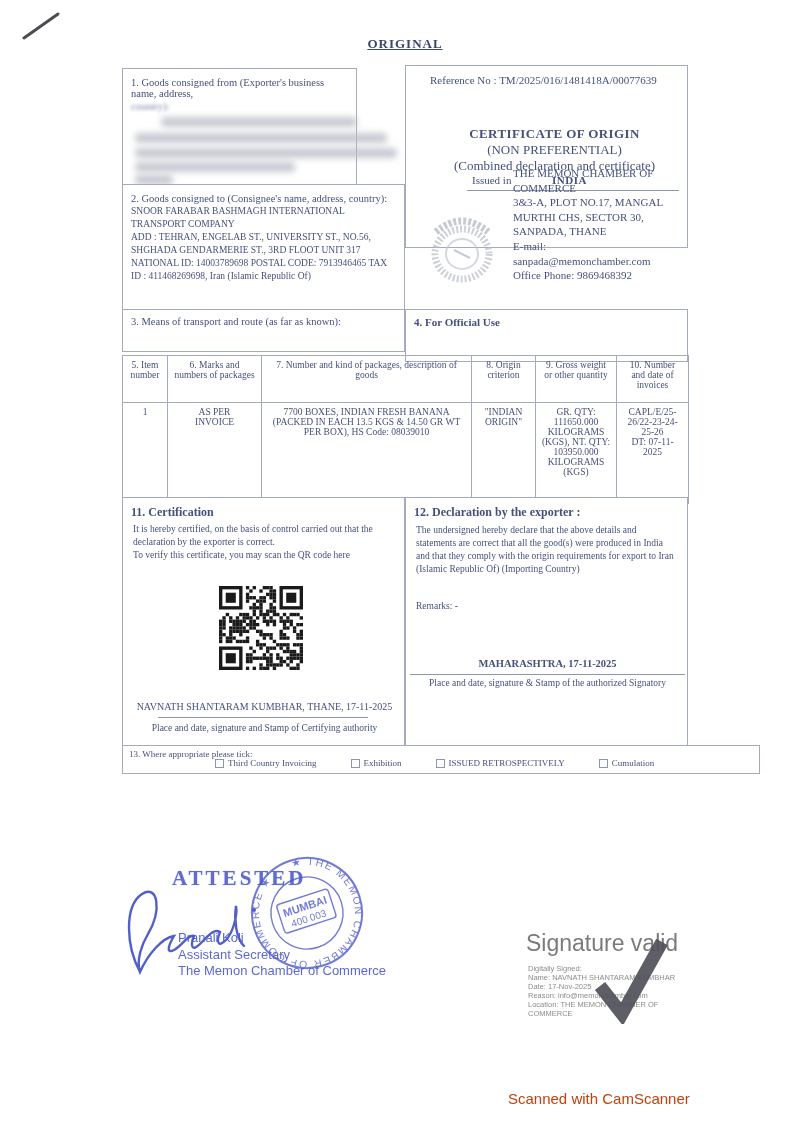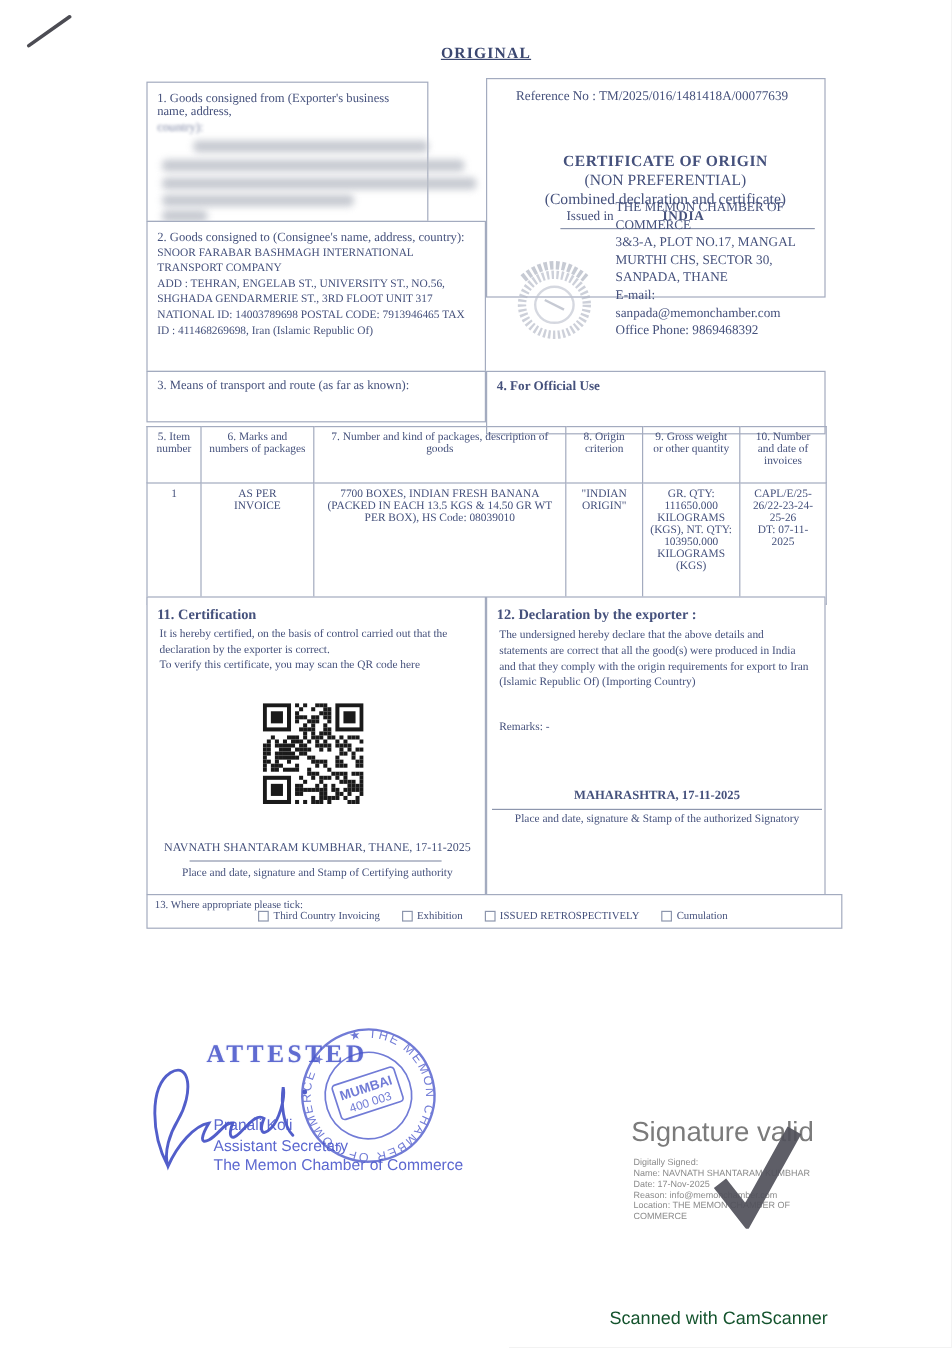--- a/index.html
+++ b/index.html
@@ -34,32 +34,32 @@
   table.goods th{font-size:9.5px;height:38px;}
   table.goods td{font-size:9.5px;height:92px;}
 
   
   .body-sm{font-size:9.5px;line-height:13px;}
   .center{text-align:center;}
   .sig-caption{font-size:9.5px;}
   .uline{border-bottom:1px solid #8d96ad;}
 
   
-  .tickrow{display:flex;gap:18px;font-size:9px;}
+  .tickrow{display:flex;gap:34px;font-size:9px;}
   .tick{display:flex;align-items:center;gap:4px;}
   .tickbox{width:7px;height:7px;border:1px solid #8d96ad;display:inline-block;background:#fff;}
 
   
   .blue{color:#4a57cb;}
   .attested{font-size:21px;font-weight:600;letter-spacing:3px;opacity:.88;
             font-family:"Liberation Serif",serif;text-shadow:0 0 1px rgba(74,87,203,.5);}
   .signer{font-family:"Liberation Sans",sans-serif;font-size:13px;line-height:16.5px;opacity:.9;}
   .sig-valid{font-family:"Liberation Sans",sans-serif;font-size:23px;color:#7b7b7b;}
   .digi{font-family:"Liberation Sans",sans-serif;font-size:7.5px;line-height:9px;color:#8b8b8b;}
-  .camscan{font-family:"Liberation Sans",sans-serif;font-size:15px;color:#14532d;}
+  .camscan{font-family:"Liberation Sans",sans-serif;font-size:15px;color:#c2410c;}
 </style>
 </head>
 <body>
 
 <div class="page">
 
   <svg class="abs" style="left:14px;top:4px;" width="60" height="42">
     <line x1="10" y1="34" x2="44" y2="10" stroke="#2d2d36" stroke-width="3" stroke-linecap="round" opacity="0.85"></line>
   </svg>
 
@@ -402,21 +402,21 @@
 
     <div class="fbox" style="left:283px;top:432px;width:283px;height:249px;">
       <div class="blbl" style="margin:7px 8px 4px;font-size:12px;">12. Declaration by the exporter :</div>
       <div class="body-sm pre" style="margin:3px 10px 0;">The undersigned hereby declare that the above details and statements are correct that all the good(s) were produced in India and that they comply with the origin requirements for export to Iran (Islamic Republic Of) (Importing Country)</div>
       <div class="body-sm abs" style="left:10px;top:102px;">Remarks: -</div>
       <div class="abs center" style="left:0;top:160px;width:283px;font-weight:bold;font-size:10.5px;">MAHARASHTRA, 17-11-2025</div>
       <div class="abs uline" style="left:4px;top:176px;width:275px;"></div>
       <div class="abs sig-caption center" style="left:0;top:180px;width:283px;">Place and date, signature &amp; Stamp of the authorized Signatory</div>
     </div>
 
-    <div class="fbox" style="left:0;top:680px;width:580px;height:29px;">
+    <div class="fbox" style="left:0;top:680px;width:638px;height:29px;">
       <div style="margin:3px 0 0 6px;font-size:9px;">13. Where appropriate please tick:</div>
       <div class="tickrow" style="margin:-1px 0 0 92px;">
         <span class="tick">
           <span class="tickbox"></span>
           <span>Third Country Invoicing</span>
         </span>
         <span class="tick">
           <span class="tickbox"></span>
           <span>Exhibition</span>
         </span>

